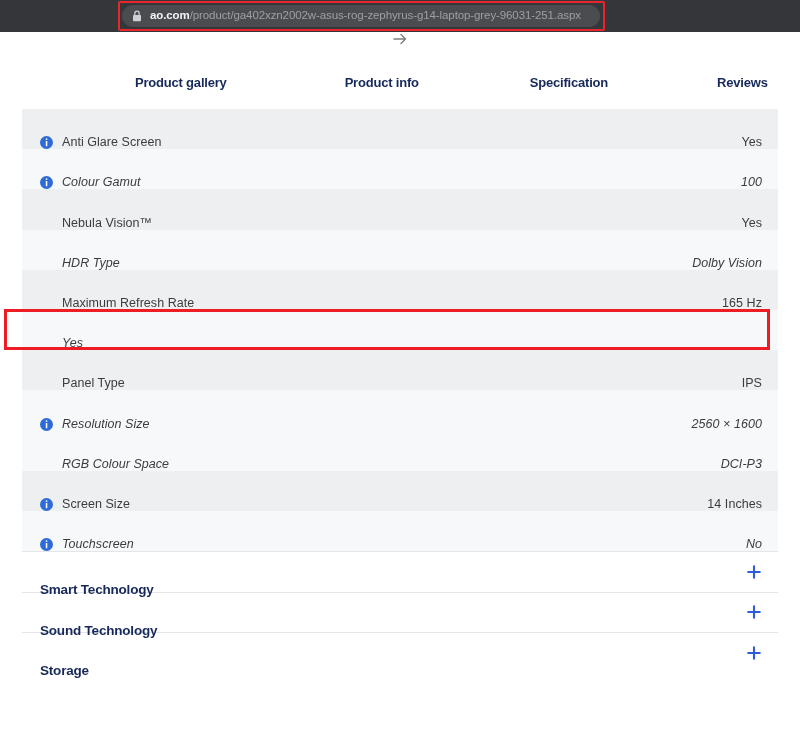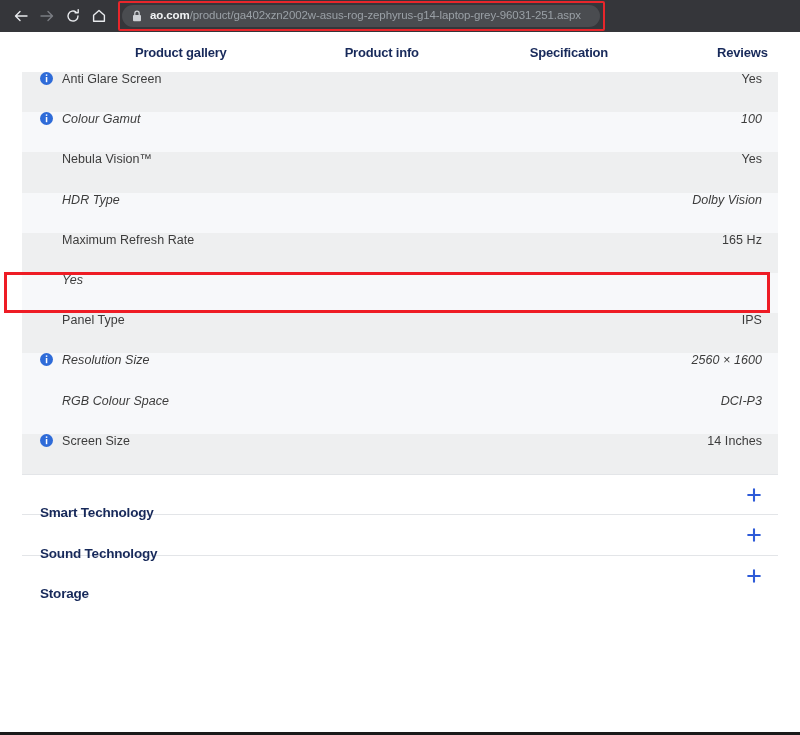--- a/index.html
+++ b/index.html
@@ -14,20 +14,21 @@
 
   
   .browser-bar {
     position: relative;
     width: 800px;
     height: 32px;
     background: #35363a;
     display: flex;
     align-items: center;
     padding: 0 8px;
+    flex-direction: column;
   }
   .nav-btn {
     width: 26px;
     height: 26px;
     display: flex;
     align-items: center;
     justify-content: center;
     flex: 0 0 auto;
   }
   .nav-btn svg { display: block; }
@@ -78,25 +79,26 @@
   
   .page {
     position: relative;
     width: 800px;
     height: 703px;
     background: #ffffff;
     border-bottom: 3px solid #1a1a1a;
   }
 
   .tabs {
-    height: 40px;
+    height: 53px;
     display: flex;
     align-items: center;
     padding-left: 22px;
     padding-right: 22px;
+    margin-top: 24px;
   }
   .tab {
     font-size: 13px;
     font-weight: bold;
     color: #17295a;
     letter-spacing: -0.2px;
     white-space: nowrap;
   }
   .tab-0 { margin-left: 113px; }
   .tab-1 { margin-left: 118px; }
@@ -105,21 +107,21 @@
 
   .spec-table {
     margin: 0 22px;
     width: 756px;
   }
 
   .spec-row {
     position: relative;
     height: 40.2px;
     display: flex;
-    align-items: flex-start;
+    align-items: flex-end;
     padding: 0 16px 0 18px;
   }
   .spec-row.even { background: #eeeff0; }
   .spec-row.odd  { background: #f7f8fa; font-style: italic; }
 
   .info-icon {
     flex: 0 0 auto;
     width: 13px;
     height: 13px;
     margin-right: 9px;
@@ -317,20 +319,31 @@
         <svg width="13" height="13" viewBox="0 0 13 13">
             <circle cx="6.5" cy="6.5" r="6.5" fill="#2e6bd8"></circle>
             <rect x="5.8" y="2.4" width="1.5" height="1.5" fill="#fff"></rect>
             <rect x="5.8" y="5" width="1.5" height="5.2" fill="#fff"></rect>
           </svg>
       </span>
       <span class="spec-label">Screen Size</span>
       <span class="spec-value">14 Inches</span>
     </div>
 
+    <div class="spec-row odd">
+      <span class="info-icon">
+        <svg width="13" height="13" viewBox="0 0 13 13">
+            <circle cx="6.5" cy="6.5" r="6.5" fill="#2e6bd8"></circle>
+            <rect x="5.8" y="2.4" width="1.5" height="1.5" fill="#fff"></rect>
+            <rect x="5.8" y="5" width="1.5" height="5.2" fill="#fff"></rect>
+          </svg>
+      </span>
+      <span class="spec-label">Touchscreen</span>
+      <span class="spec-value">No</span>
+    </div>
   </div>
 
   <div class="section-row">
     <span class="section-title">Smart Technology</span>
     <span class="plus-icon">
       <svg width="16" height="16" viewBox="0 0 16 16">
           <path d="M8 2.2 V13.8 M2.2 8 H13.8" stroke="#2e5bd8" stroke-width="2.1" stroke-linecap="round"></path>
         </svg>
     </span>
   </div>

